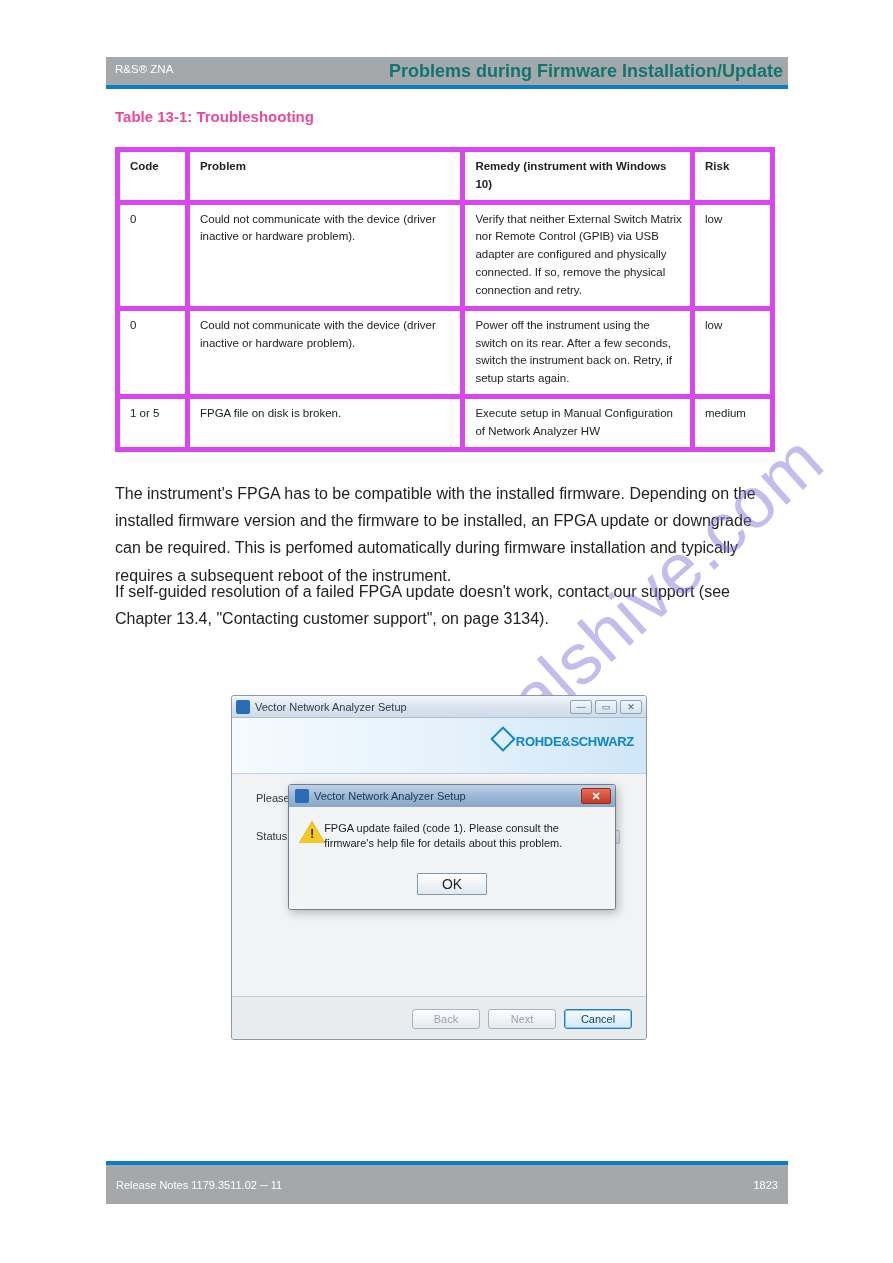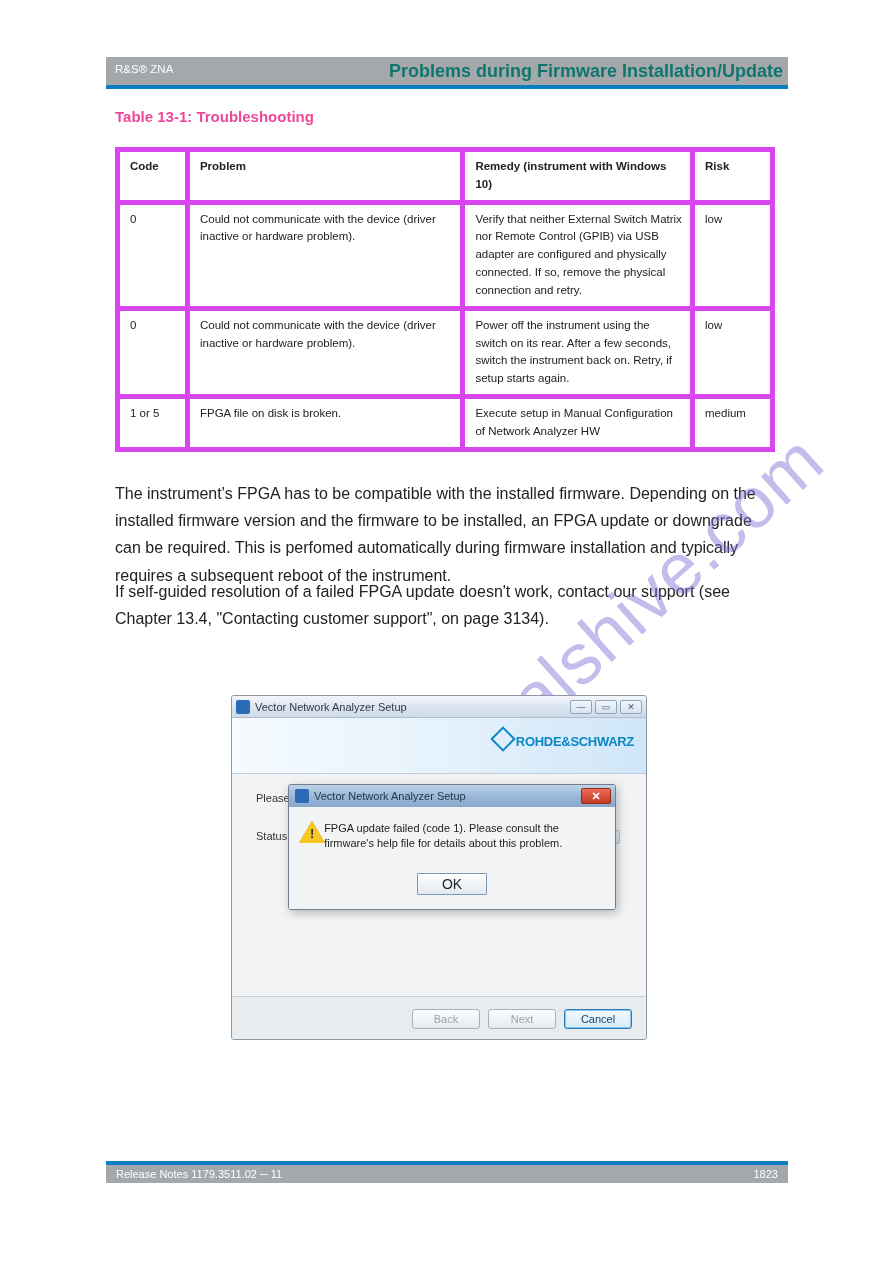--- a/index.html
+++ b/index.html
@@ -287,21 +287,21 @@
     left: 106px;
     width: 682px;
     height: 4px;
     background: #0b7dc2;
   }
   .bottom-gray-bar {
     position: absolute;
     top: 1165px;
     left: 106px;
     width: 682px;
-    height: 18px;
+    height: 39px;
     background: #a4a8ab;
     color: #fff;
     font-size: 11px;
     display: flex;
     align-items: center;
     padding: 0 10px;
     justify-content: space-between;
   }
   .footer-center { color: #fff; }
   .footer-right { color: #fff; }

